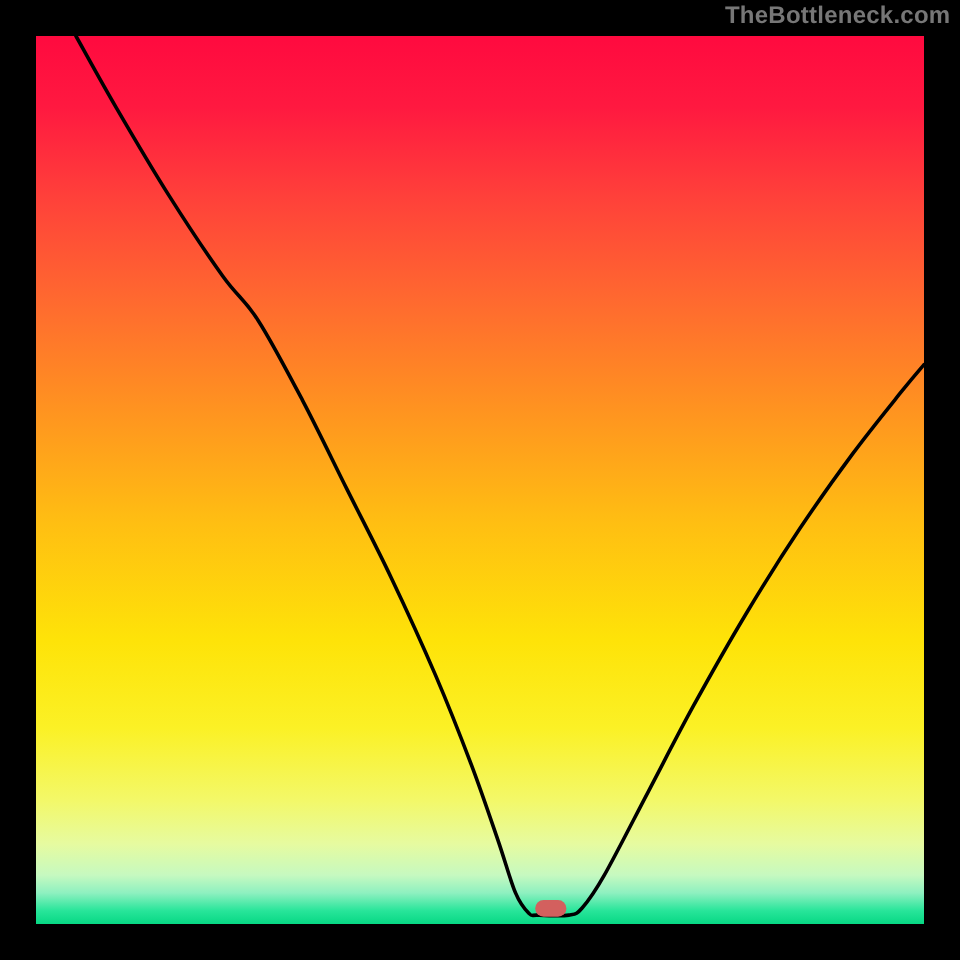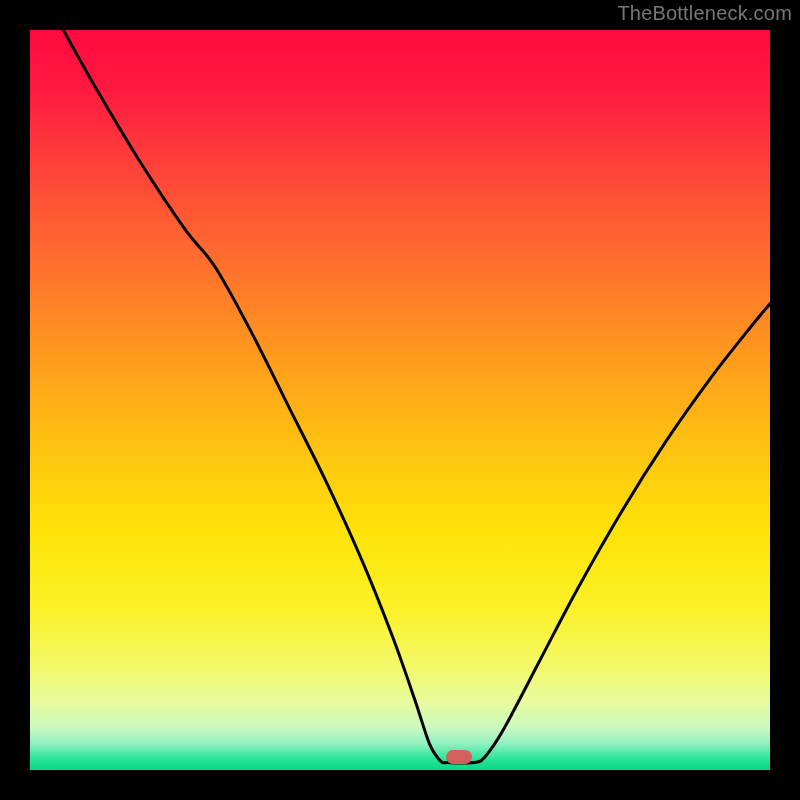--- a/index.html
+++ b/index.html
@@ -15,21 +15,21 @@
     position: relative;
     width: 800px;
     height: 800px;
   }
   .watermark {
     position: absolute;
     top: 2px;
     right: 8px;
     color: #777;
     font-size: 20px;
-    font-weight: normal;
+    font-weight: bold;
     letter-spacing: 0.2px;
     z-index: 20;
   }
   .plot-area {
     position: absolute;
     left: 30px;
     top: 30px;
     width: 740px;
     height: 740px;
     overflow: hidden;

